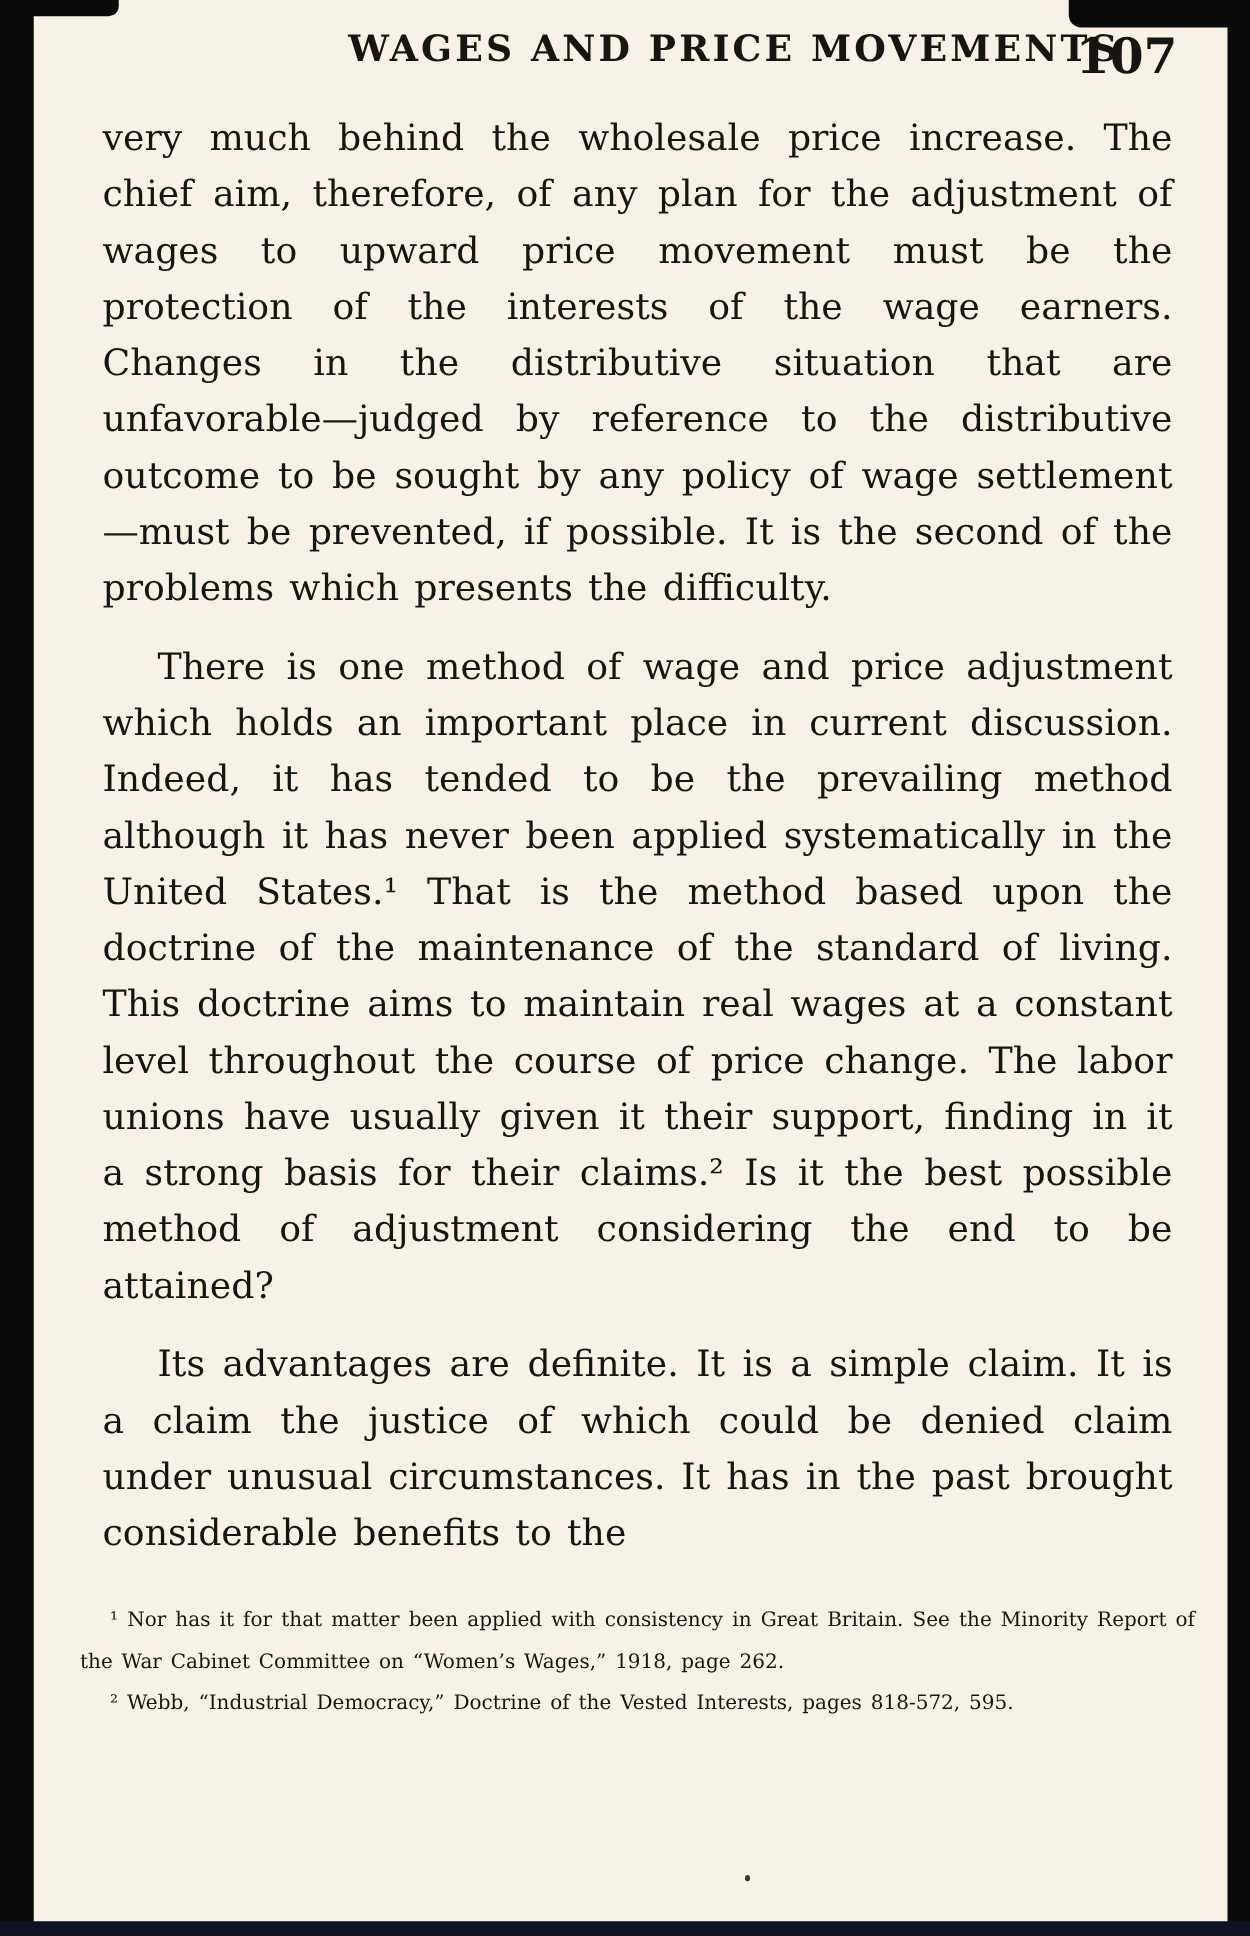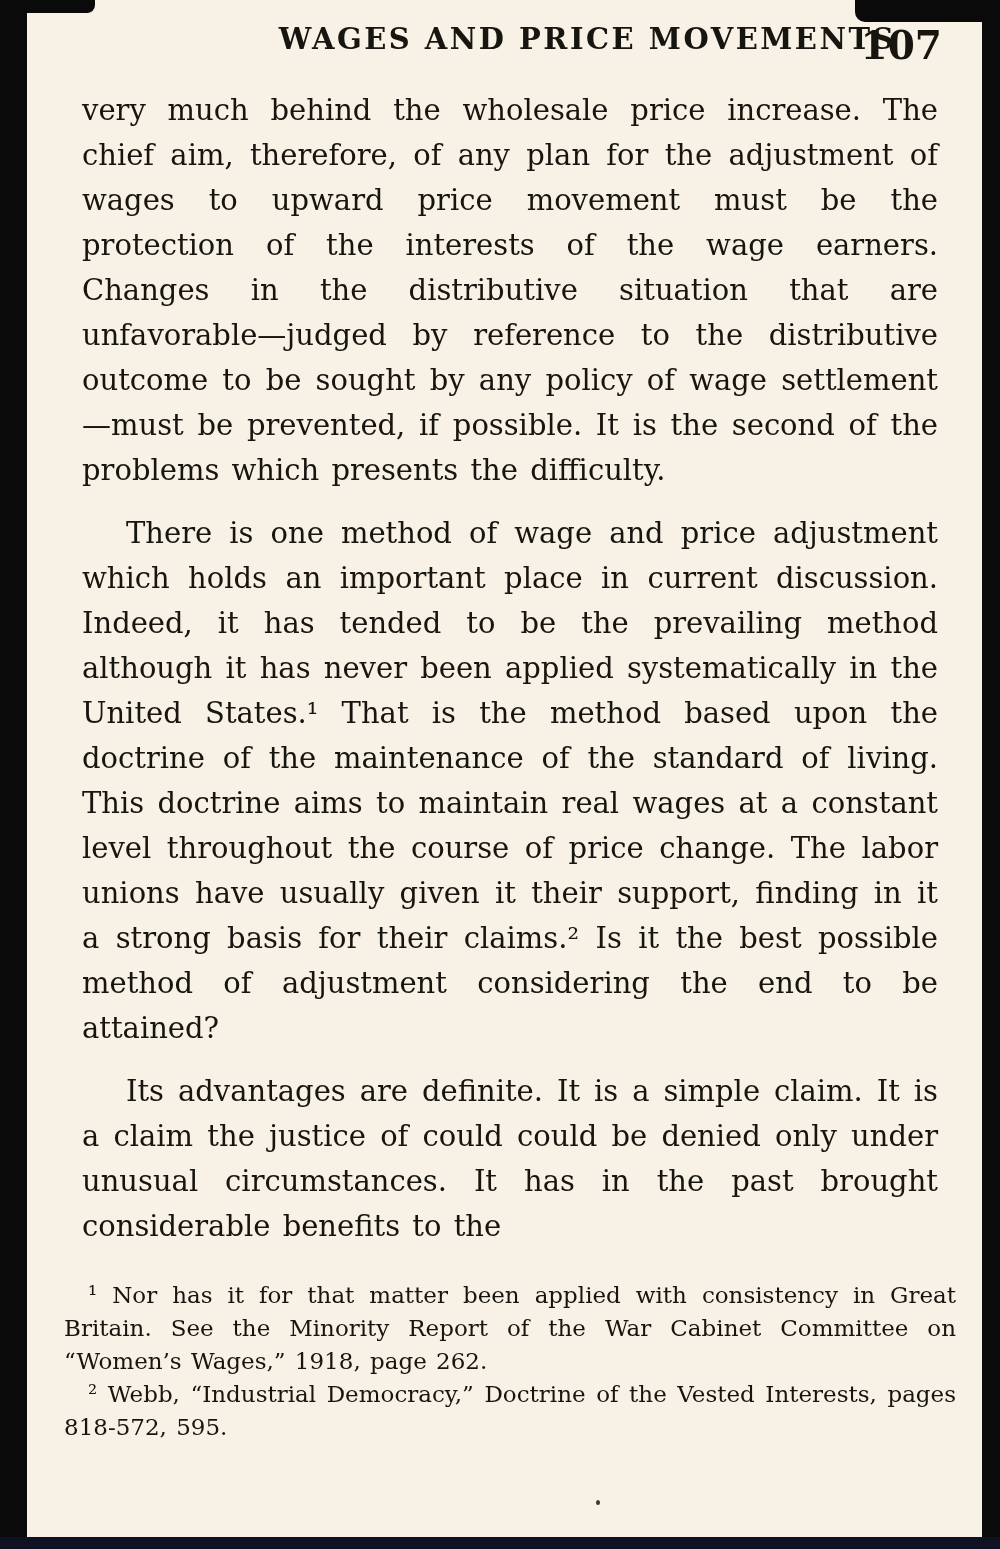--- a/index.html
+++ b/index.html
@@ -53,21 +53,21 @@
     word-spacing: 3px;
   }
   .body-text p.indent {
     text-indent: 44px;
   }
   .footnotes {
     margin-top: 30px;
   }
   .footnotes p {
     margin: 0;
-    font-size: 23px;
+    font-size: 16px;
     line-height: 33px;
     text-align: justify;
     text-indent: 24px;
     word-spacing: 2px;
   }
   
   .edge {
     position: absolute;
     background: #0a0a0a;
   }
@@ -90,21 +90,21 @@
 <div class="page">
 
   <div class="header">
     <div class="running-title">WAGES AND PRICE MOVEMENTS</div>
     <div class="page-number">107</div>
   </div>
 
   <div class="body-text">
     <p>very much behind the wholesale price increase. The chief aim, therefore, of any plan for the adjustment of wages to upward price movement must be the protection of the interests of the wage earners. Changes in the distributive situation that are unfavorable—judged by reference to the distributive outcome to be sought by any policy of wage settlement—must be prevented, if possible. It is the second of the problems which presents the difficulty.</p>
     <p class="indent">There is one method of wage and price adjustment which holds an important place in current discussion. Indeed, it has tended to be the prevailing method although it has never been applied systematically in the United States.¹ That is the method based upon the doctrine of the maintenance of the standard of living. This doctrine aims to maintain real wages at a constant level throughout the course of price change. The labor unions have usually given it their support, finding in it a strong basis for their claims.² Is it the best possible method of adjustment considering the end to be attained?</p>
-    <p class="indent">Its advantages are definite. It is a simple claim. It is a claim the justice of could could be denied only under unusual circumstances. It has in the past brought considerable benefits to the</p>
+    <p class="indent">Its advantages are definite. It is a simple claim. It is a claim the justice of which could be denied claim under unusual circumstances. It has in the past brought considerable benefits to the</p>
   </div>
 
   <div class="footnotes">
     <p>¹ Nor has it for that matter been applied with consistency in Great Britain. See the Minority Report of the War Cabinet Committee on “Women’s Wages,” 1918, page 262.</p>
     <p>² Webb, “Industrial Democracy,” Doctrine of the Vested Interests, pages 818-572, 595.</p>
   </div>
 
 </div>
 
 <div class="edge edge-left"></div>

